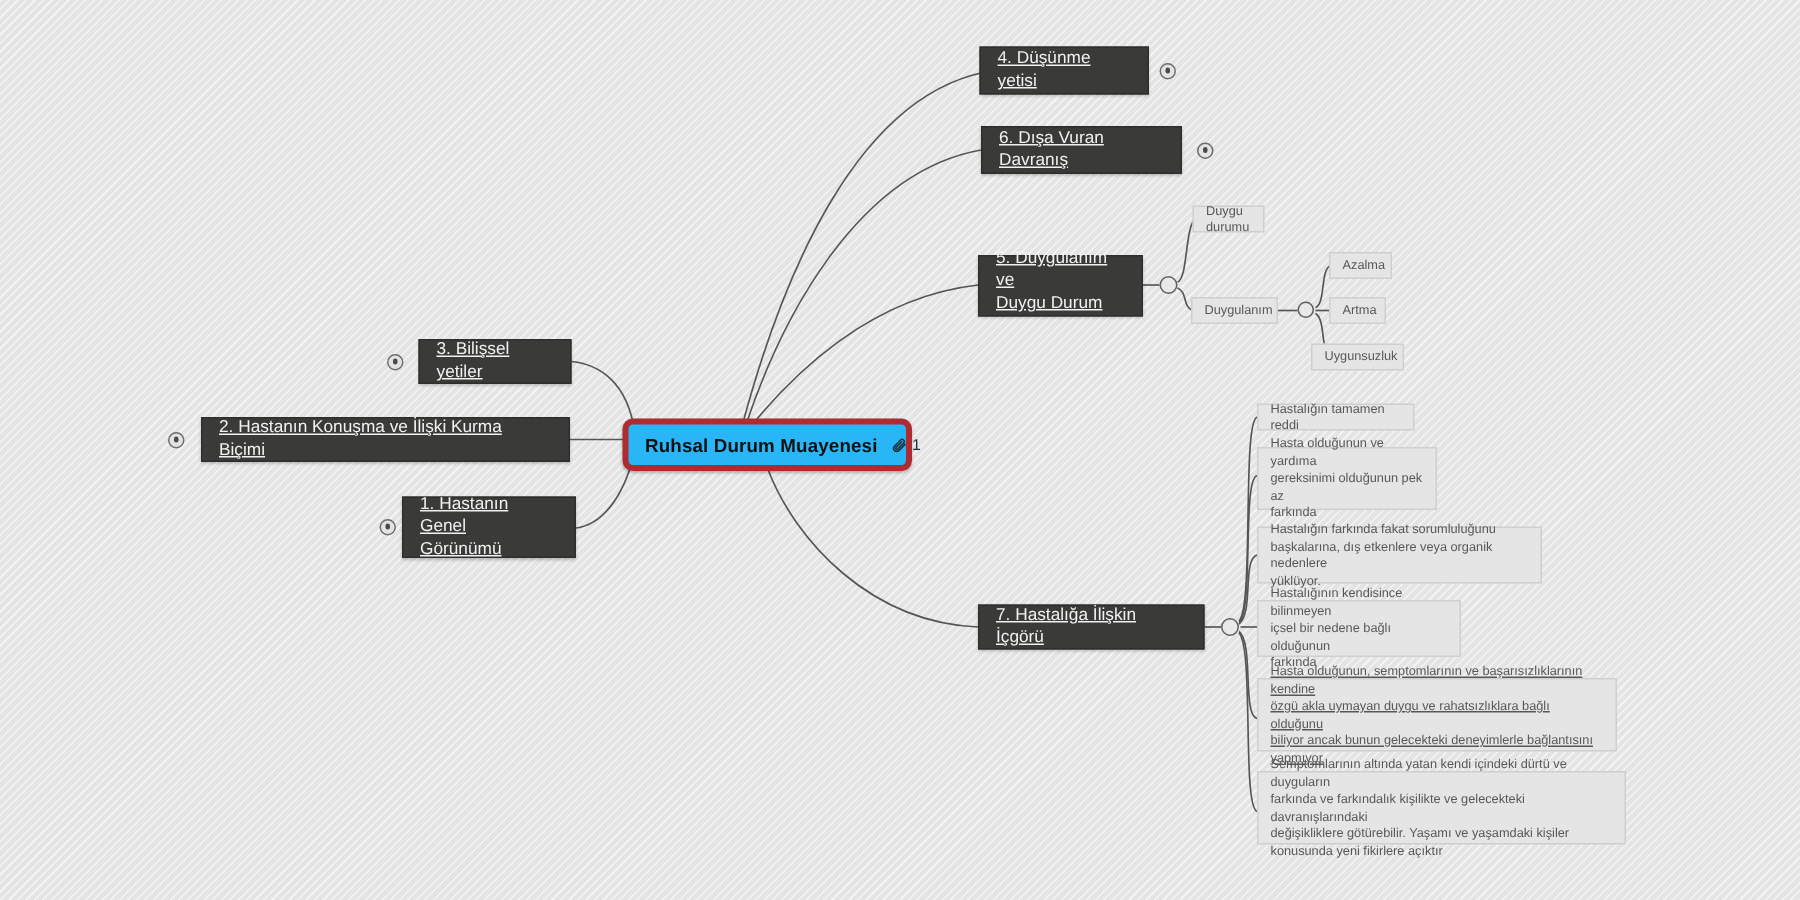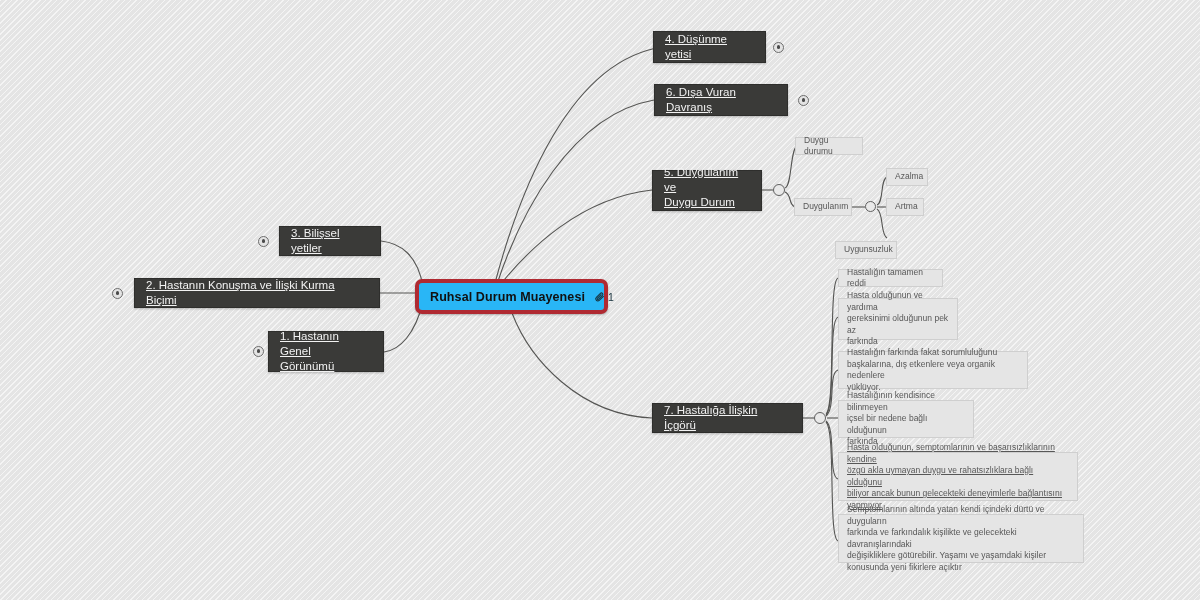--- a/index.html
+++ b/index.html
@@ -208,35 +208,35 @@
   <div class="handle" style="left:112px; top:287.5px;"></div>
 
   <div class="node node-main" style="left:268px; top:331px; width:116px; height:41px;">
     <span>
       <span class="nlabel">1. Hastanın Genel</span>
       <span class="nlabel">Görünümü</span>
     </span>
   </div>
   <div class="handle" style="left:253px; top:345.5px;"></div>
 
-  <div class="node node-sub" style="left:795px; top:137px; width:68px; height:18px;">
+  <div class="node node-sub" style="left:795px; top:137px; width:48px; height:18px;">
     <span class="nlabel">Duygu durumu</span>
   </div>
   <div class="node node-sub" style="left:794px; top:198px; width:58px; height:18px;">
     <span class="nlabel">Duygulanım</span>
   </div>
   <div class="hub" style="left:865px; top:201px; width:11px; height:11px;"></div>
 
   <div class="node node-sub" style="left:886px; top:168px; width:42px; height:18px;">
     <span class="nlabel">Azalma</span>
   </div>
   <div class="node node-sub" style="left:886px; top:198px; width:38px; height:18px;">
     <span class="nlabel">Artma</span>
   </div>
-  <div class="node node-sub" style="left:835px; top:229px; width:62px; height:18px;margin-top:12px;">
+  <div class="node node-sub" style="left:874px; top:229px; width:62px; height:18px;">
     <span class="nlabel">Uygunsuzluk</span>
   </div>
 
   <div class="node node-sub" style="left:838px; top:269px; width:105px; height:18px;">
     <span>
       <span class="nlabel">Hastalığın tamamen reddi</span>
     </span>
   </div>
 
   <div class="node node-sub" style="left:838px; top:298px; width:120px; height:42px;">

